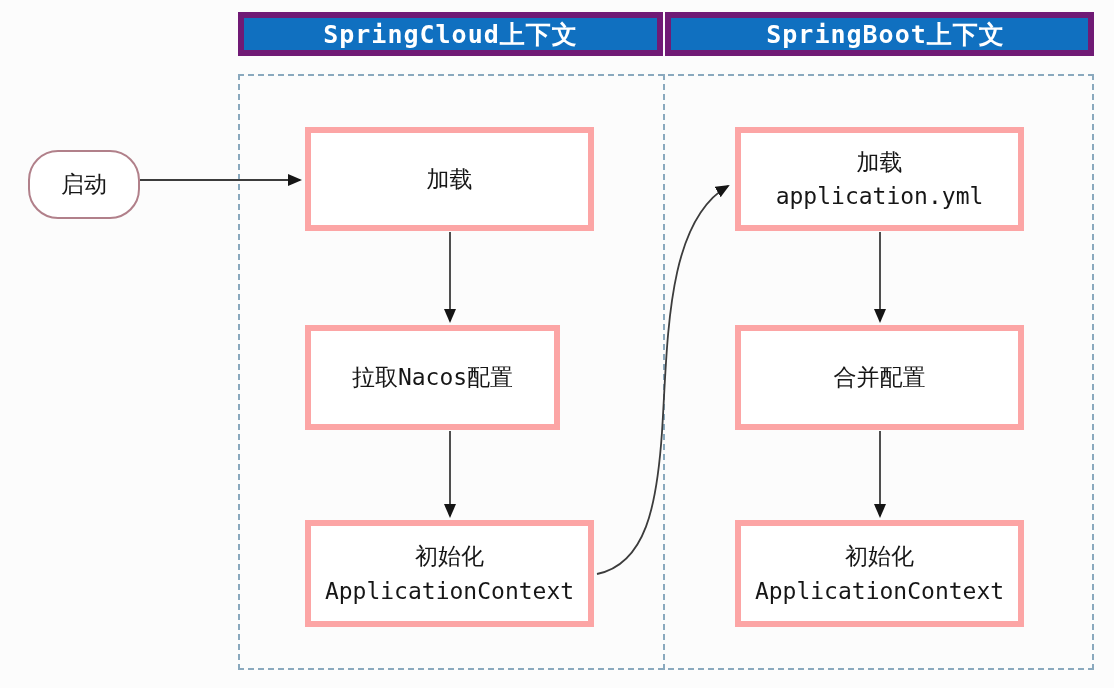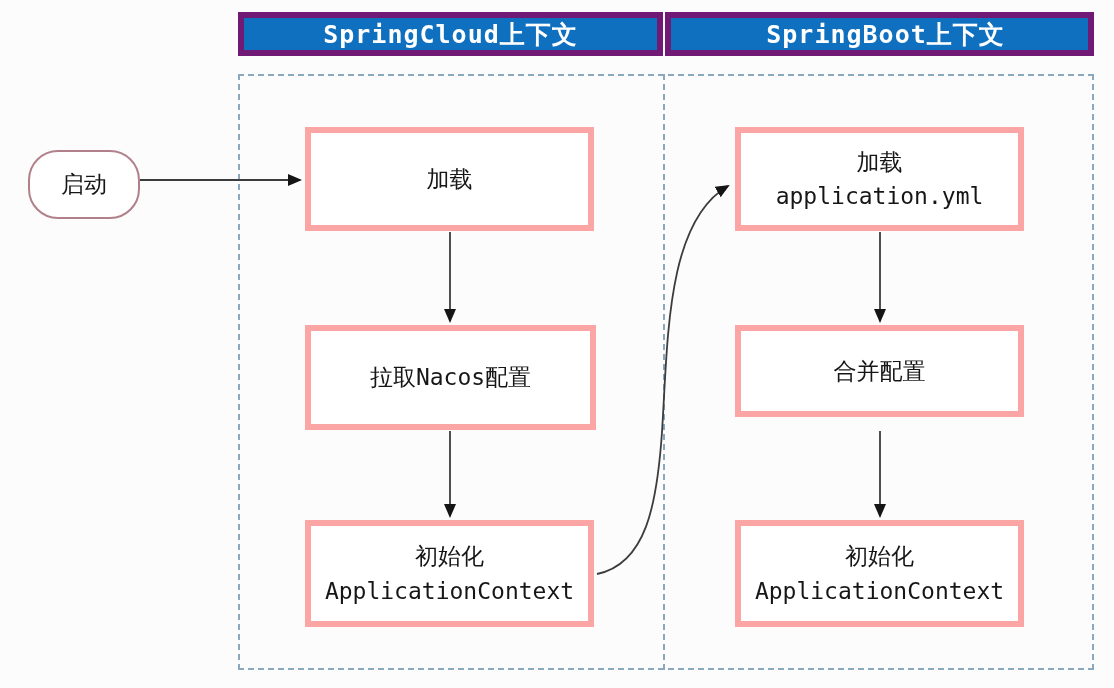--- a/index.html
+++ b/index.html
@@ -25,24 +25,24 @@
     border-left:2px dashed #8aa9be;
   }
   .node{
     position:absolute;box-sizing:border-box;background:#ffffff;
     border:6px solid #fca5a5;color:#161616;
     display:flex;flex-direction:column;align-items:center;justify-content:center;
     font-size:23px;line-height:1.5;text-align:center;
   }
   .node span{display:block;}
   .n-l1{left:305px;top:127px;width:289px;height:104px;}
-  .n-l2{left:305px;top:325px;width:291px;height:105px;justify-content:center;}
+  .n-l2{left:305px;top:325px;width:255px;height:105px;justify-content:center;}
   .n-l3{left:305px;top:520px;width:289px;height:107px;}
   .n-r1{left:735px;top:127px;width:289px;height:104px;}
-  .n-r2{left:735px;top:325px;width:289px;height:92px;}
+  .n-r2{left:735px;top:325px;width:289px;height:105px;}
   .n-r3{left:735px;top:520px;width:289px;height:107px;}
   .start-node{
     position:absolute;left:28px;top:150px;width:112px;height:69px;
     box-sizing:border-box;background:#ffffff;border:2px solid #b1808a;
     border-radius:30px;color:#161616;font-size:23px;
     display:flex;align-items:center;justify-content:center;
   }
   svg.edges{position:absolute;left:0;top:0;pointer-events:none;}
 </style>
 </head>

